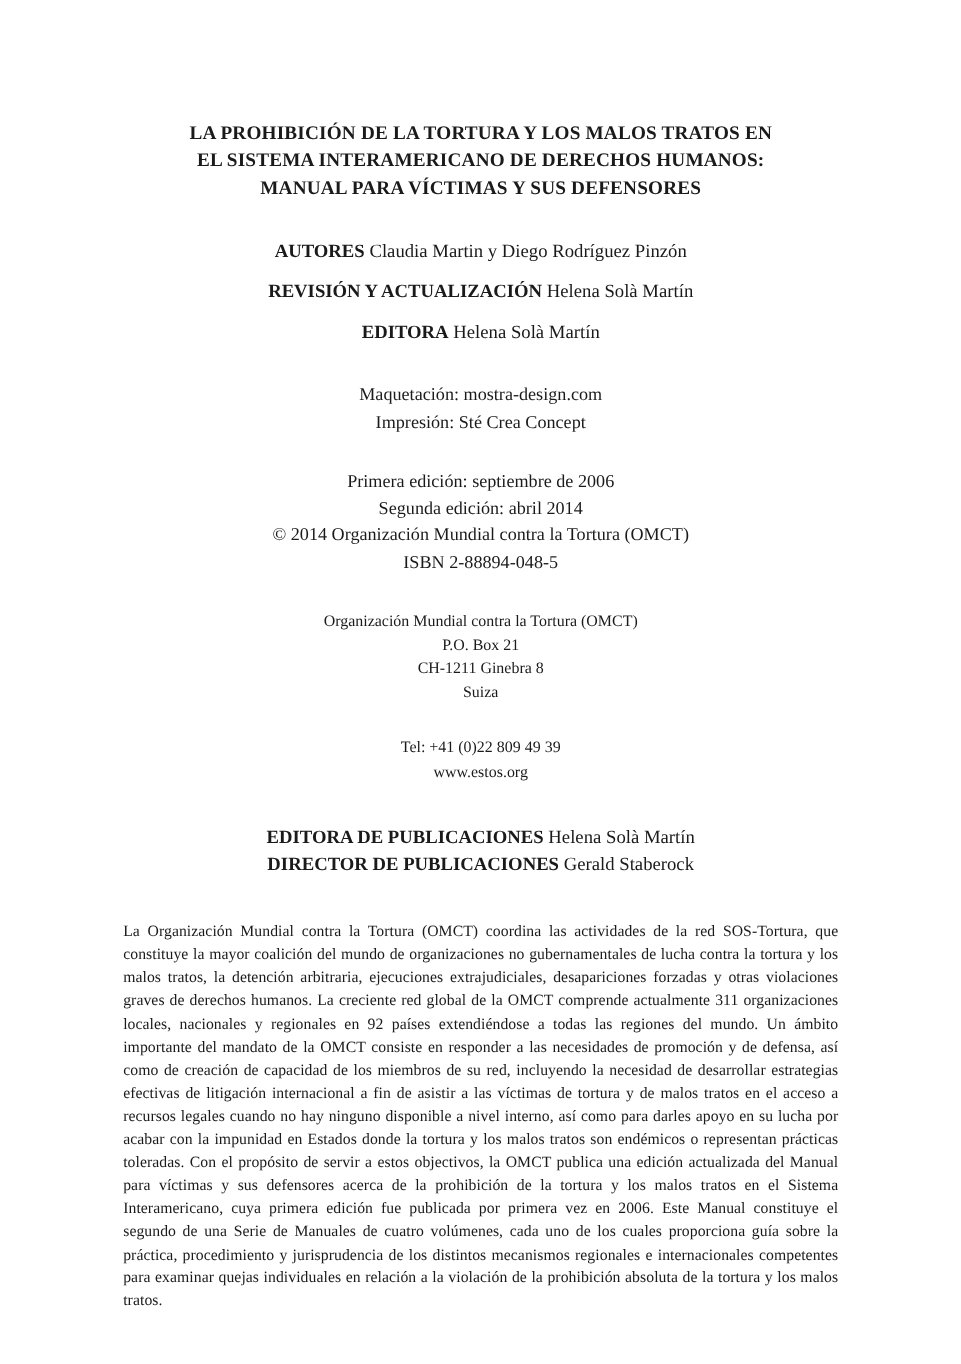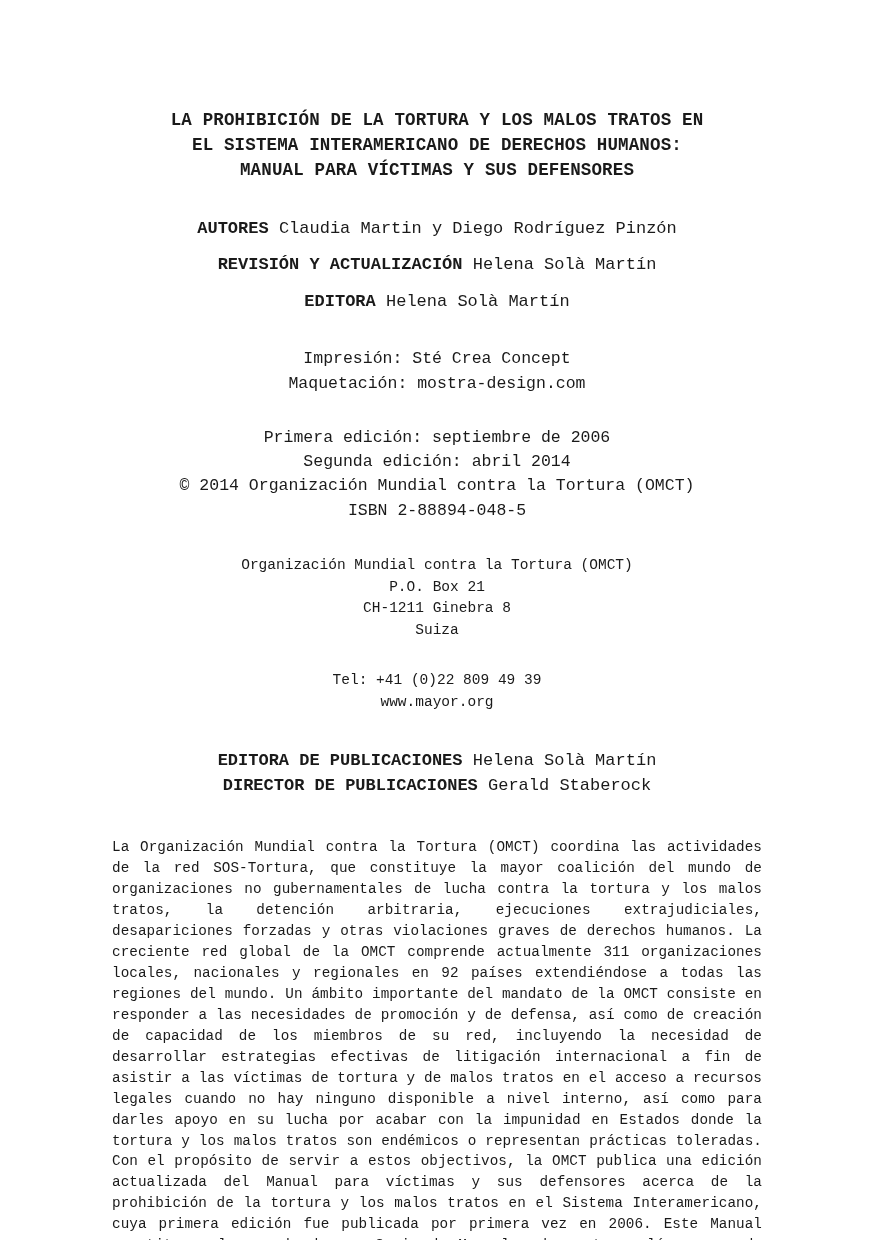--- a/index.html
+++ b/index.html
@@ -13,21 +13,20 @@
     font-family: "Liberation Serif", serif;
     color: #1a1a1a;
     overflow: hidden;
   }
   .page {
     width: 874px;
     height: 1240px;
     box-sizing: border-box;
     padding: 108px 112px 40px 112px;
     position: relative;
-    font-family: Liberation Mono, monospace;
   }
   .title-block {
     text-align: center;
     font-weight: bold;
     font-size: 17.5px;
     line-height: 1.42;
     letter-spacing: 0.15px;
   }
   .title-block .line {
     display: block;
@@ -101,41 +100,41 @@
       <span class="lbl">REVISIÓN Y ACTUALIZACIÓN</span>
       <span>Helena Solà Martín</span>
     </span>
     <span class="row">
       <span class="lbl">EDITORA</span>
       <span>Helena Solà Martín</span>
     </span>
   </div>
 
   <div class="block print">
+    <div>Maquetación: mostra-design.com</div>
     <div>Impresión: Sté Crea Concept</div>
-    <div>Maquetación: mostra-design.com</div>
   </div>
 
   <div class="block editions">
     <div>Primera edición: septiembre de 2006</div>
     <div>Segunda edición: abril 2014</div>
     <div>© 2014 Organización Mundial contra la Tortura (OMCT)</div>
     <div>ISBN 2-88894-048-5</div>
   </div>
 
   <div class="block address">
     <div>Organización Mundial contra la Tortura (OMCT)</div>
     <div>P.O. Box 21</div>
     <div>CH-1211 Ginebra 8</div>
     <div>Suiza</div>
   </div>
 
   <div class="block contact">
     <div>Tel: +41 (0)22 809 49 39</div>
-    <div>www.mayor.org</div>
+    <div>www.estos.org</div>
   </div>
 
   <div class="pub-roles">
     <div>
       <span class="lbl">EDITORA DE PUBLICACIONES</span>
       <span>Helena Solà Martín</span>
     </div>
     <div>
       <span class="lbl">DIRECTOR DE PUBLICACIONES</span>
       <span>Gerald Staberock</span>

